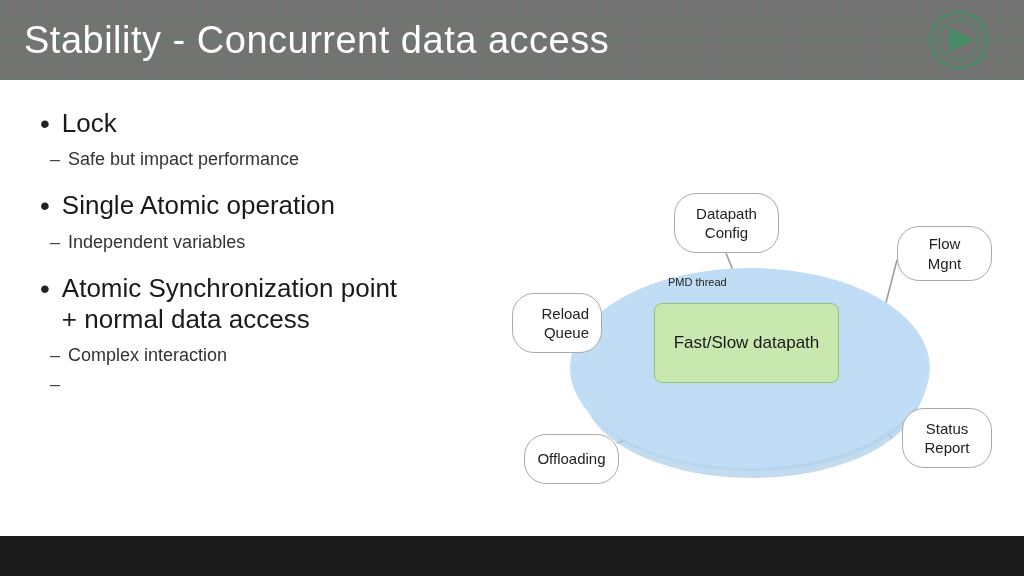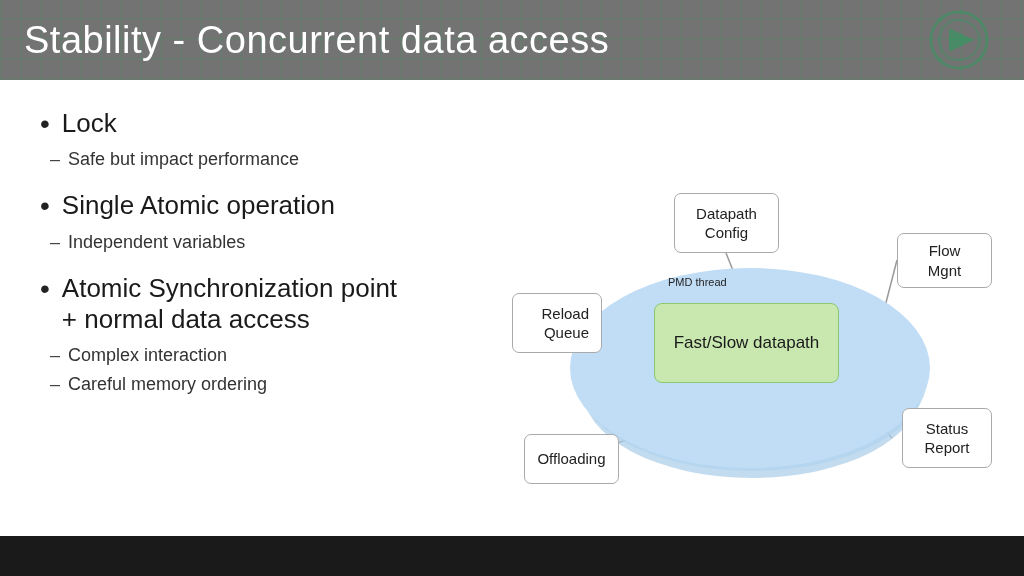--- a/index.html
+++ b/index.html
@@ -214,21 +214,21 @@
       font-weight: 500;
       color: #1a1a1a;
       line-height: 1.3;
     }
 
     
     .node {
       position: absolute;
       background: #ffffff;
       border: 1.5px solid #aaa;
-      border-radius: 7px;
+      border-radius: 22px;
       display: flex;
       align-items: center;
       justify-content: center;
       text-align: center;
       font-size: 15px;
       color: #222;
       line-height: 1.3;
       padding: 8px 12px;
     }
 
@@ -242,21 +242,21 @@
     .node-datapath-config {
       width: 105px;
       height: 60px;
       left: 172px;
       top: 55px;
     }
     .node-flow-mgnt {
       width: 95px;
       height: 55px;
       right: 10px;
-      top: 95px;
+      top: 88px;
     }
     .node-offloading {
       width: 95px;
       height: 50px;
       left: 22px;
       top: 280px;
       margin-top: 16px;
     }
     .node-status-report {
       width: 90px;
@@ -328,21 +328,20 @@
             <span class="bullet-main">Atomic Synchronization point<br>+ normal data access</span>
           </div>
         </div>
         <ul class="sub-list">
           <li class="sub-item">
             <span class="sub-dash">–</span>
             <span class="sub-text">Complex interaction</span>
           </li>
           <li class="sub-item">
             <span class="sub-dash">–</span>
-            <span class="sub-text">Careful memory ordering</span>
           </li>
         </ul>
       </li>
 
     </ul>
   </div>
 
   <div class="right-panel">
     <div class="diagram">
 

